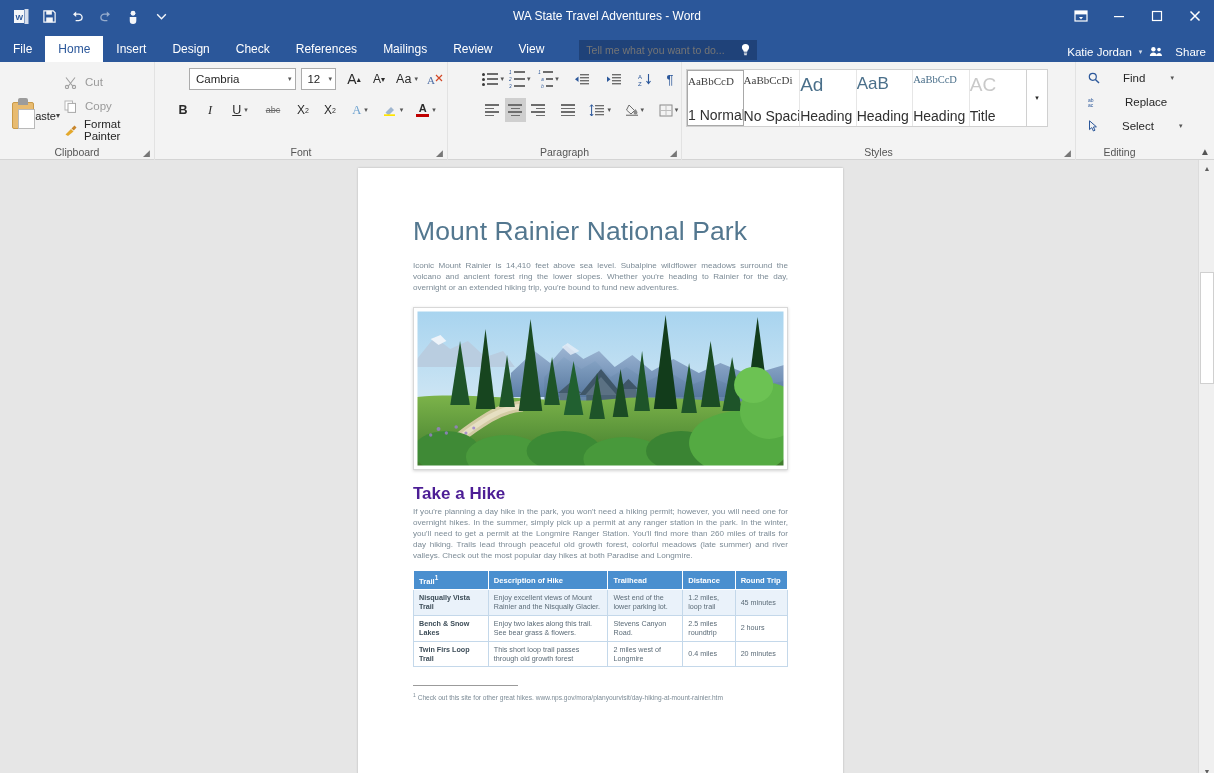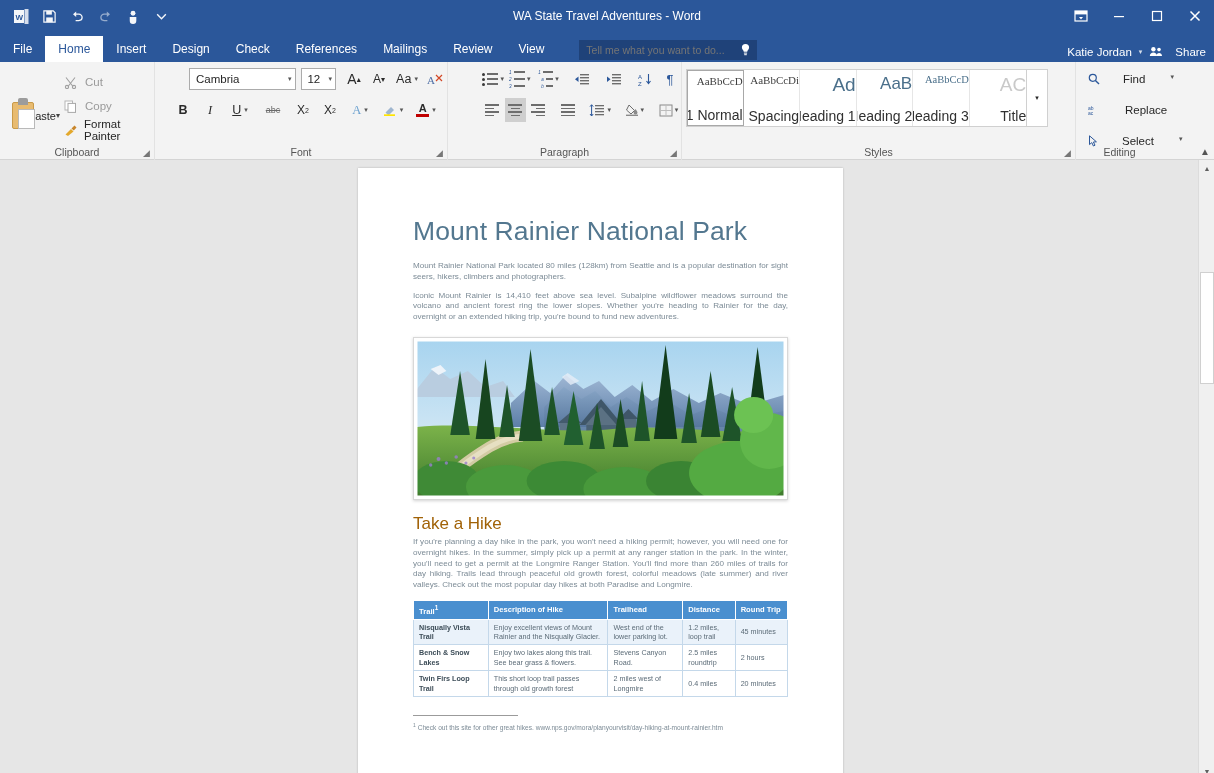--- a/index.html
+++ b/index.html
@@ -151,40 +151,40 @@
   .alignico i{ display:block;height:1.5px;background:#6d6d6d;}
 
   
   .g-styles{ width:394px; padding-left:4px;}
   .gallery{
     display:flex; margin-top:3px; height:58px; border:1px solid #d0d0d0; background:#fff;
     width:362px;
   }
   .stile{
     width:60px; border-right:1px solid #e6e6e6; display:flex; flex-direction:column;
-    align-items:flex-end; justify-content:space-between; padding:4px 0 2px 0; cursor:pointer;
+    align-items:flex-start; justify-content:space-between; padding:4px 0 2px 0; cursor:pointer;
     overflow:hidden;
   }
   .stile.active{ border:1px solid #a8a8a8; background:#fff;}
   .spreview{ font-family:"Liberation Serif", serif; font-size:11px; color:#404040; white-space:nowrap;}
   .spreview.h1{ font-family:"Liberation Sans", sans-serif; font-size:19px; color:#4a6f8a; font-weight:300;}
   .spreview.h2{ font-family:"Liberation Sans", sans-serif; font-size:17px; color:#4a6f8a; font-weight:300;}
   .spreview.h3{ font-size:10.5px; color:#4a6f8a;}
   .spreview.title{ font-family:"Liberation Sans", sans-serif; font-size:19px; color:#c9c9c9; font-weight:300;}
   .sname{ font-size:14px; color:#303030; white-space:nowrap;}
   .gal-more{
     width:22px; border-left:1px solid #d0d0d0; display:flex;flex-direction:column;
     align-items:center; justify-content:center; cursor:pointer;
   }
 
   
   .g-edit{ width:88px; padding-left:8px; }
   .ebtn{
-    display:flex; gap:23px; height:24px; font-size:11.5px;
-    padding:0 4px; cursor:pointer;margin-top:7px;
+    display:flex; align-items:center; gap:23px; height:24px; font-size:11.5px;
+    padding:0 4px; cursor:pointer;
   }
   .ebtn .eico{ width:15px; text-align:center; font-size:12px; color:#2b579a;}
   .collapse{
     position:absolute; right:4px; bottom:2px; font-size:10px; color:#555; cursor:pointer;
   }
 
   
   .docarea{
     position:relative; height:620px; background:#e6e6e6; overflow:hidden;
   }
@@ -197,22 +197,22 @@
   .doc-h1{
     font-family:"Liberation Sans", sans-serif; font-weight:300;
     font-size:26.5px; color:#53778f; letter-spacing:.1px; margin:0 0 14px 0;
     white-space:nowrap;
   }
   .doc-p{
     font-family:"Liberation Sans", sans-serif; font-size:8.1px; line-height:10.8px;
     color:#7c8b96; text-align:justify; margin:0 0 8px 0;
   }
   .doc-h2{
-    font-family:"Liberation Sans", sans-serif; font-weight:400;
-    font-size:17px; color:#a16207; margin:14px 0 3px 0;
+    font-family:"Liberation Sans", sans-serif; font-weight:700;
+    font-size:17px; color:#4c1d95; margin:14px 0 3px 0;
   }
   .photo-wrap{
     margin:14px 0 0 0; padding:3px; background:#fff;
     border:1px solid #d8d8d8; box-shadow:0 1px 3px rgba(0,0,0,.18);
   }
   .photo{ width:100%; height:155px; display:block;}
 
   
   table.trailtable{
     width:100%; border-collapse:collapse; margin-top:9px;
@@ -708,21 +708,20 @@
 
   <div class="collapse">▲</div>
 </div>
 
 <div class="docarea">
   <div class="page">
     <div class="pagebody">
 
       <div class="doc-h1">Mount Rainier National Park</div>
 
-      <div class="doc-p">Mount Rainier National Park located 80 miles (128km) from Seattle and is a popular destination for sight seers, hikers, climbers and photographers.</div>
       <div class="doc-p">Iconic Mount Rainier is 14,410 feet above sea level. Subalpine wildflower meadows surround the volcano and ancient forest ring the lower slopes. Whether you're heading to Rainier for the day, overnight or an extended hiking trip, you're bound to fund new adventures.</div>
 
       <div class="photo-wrap">
         <svg class="photo" viewBox="0 0 375 155" preserveAspectRatio="none">
           <defs>
             <linearGradient id="sky" x1="0" y1="0" x2="0" y2="1">
               <stop offset="0%" stop-color="#a8d4ef"></stop>
               <stop offset="60%" stop-color="#cfe6f4"></stop>
               <stop offset="100%" stop-color="#e3eff6"></stop>
             </linearGradient>

